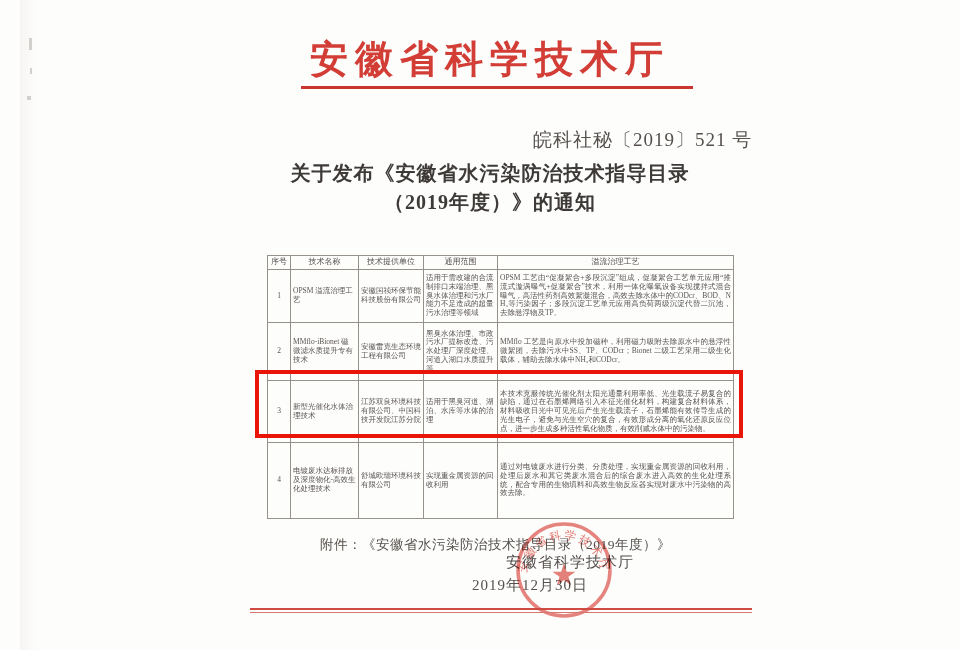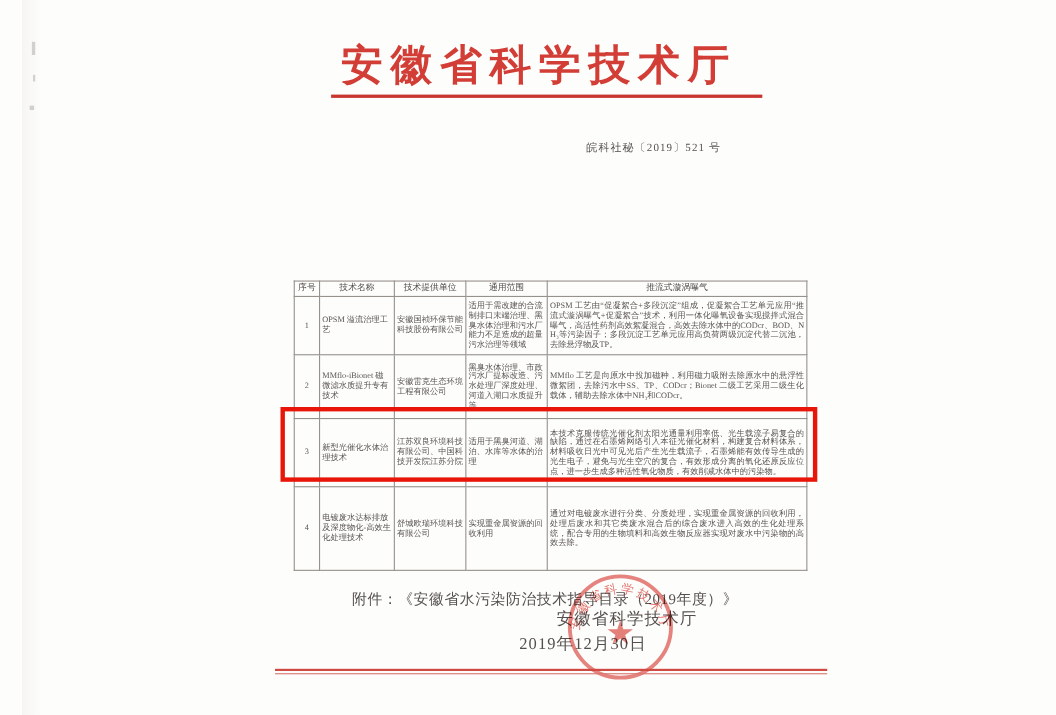--- a/index.html
+++ b/index.html
@@ -9,21 +9,21 @@
     font-family:"Liberation Serif","DejaVu Serif",serif;
     color:#4e4a47;
   }
   .page{position:absolute;inset:0;background:linear-gradient(90deg,#f6f5f3 0,#fdfdfc 18px,#fdfdfc 942px,#f7f6f4 100%);margin-left:20px;}
   
   .header-title{
     position:absolute;top:34px;left:0;width:100%;text-align:center;
     font-size:38px;font-weight:bold;color:#d23d36;letter-spacing:7px;
   }
   .header-rule{position:absolute;top:86px;left:281px;width:392px;height:3px;background:#c9362f;}
-  .doc-number{position:absolute;top:127px;left:513px;font-size:10px;color:#55504d;letter-spacing:1px;}
+  .doc-number{position:absolute;top:127px;left:513px;font-size:19px;color:#55504d;letter-spacing:1px;}
   .doc-title{
     position:absolute;top:159px;left:0;width:100%;text-align:center;
     font-size:20px;font-weight:bold;color:#3d3a38;line-height:29px;letter-spacing:1px;
   }
   
   table.tech{
     position:absolute;top:255px;left:247px;width:466px;
     border-collapse:collapse;table-layout:fixed;
     font-size:7.5px;line-height:8.8px;color:#585350;
   }
@@ -65,37 +65,39 @@
   <div class="artifact a1"></div>
   <div class="artifact a2"></div>
   <div class="artifact a3"></div>
 
   <div class="header-title">安徽省科学技术厅</div>
   <div class="header-rule"></div>
 
   <div class="doc-number">皖科社秘〔2019〕521 号</div>
 
   <div class="doc-title">
+    <div>关于发布《安徽省水污染防治技术指导目录</div>
+    <div>（2019年度）》的通知</div>
   </div>
 
   <table class="tech">
     <colgroup>
       <col style="width:23px">
         <col style="width:68px">
         <col style="width:65px">
         <col style="width:74px">
         <col style="width:236px">
     </colgroup>
     <thead>
       <tr>
         <th>序号</th>
         <th>技术名称</th>
         <th>技术提供单位</th>
         <th>通用范围</th>
-        <th>推流式漩涡曝气</th>
+        <th>溢流治理工艺</th>
       </tr>
     </thead>
     <tbody>
       <tr class="r1">
         <td class="c-no">1</td>
         <td>OPSM 溢流治理工艺</td>
         <td>安徽国祯环保节能科技股份有限公司</td>
         <td>适用于需改建的合流制排口末端治理、黑臭水体治理和污水厂能力不足造成的超量污水治理等领域</td>
         <td class="c-sum">OPSM 工艺由“促凝絮合+多段沉淀”组成，促凝絮合工艺单元应用“推流式漩涡曝气+促凝絮合”技术，利用一体化曝氧设备实现搅拌式混合曝气，高活性药剂高效絮凝混合，高效去除水体中的CODcr、BOD、NH₃等污染因子；多段沉淀工艺单元应用高负荷两级沉淀代替二沉池，去除悬浮物及TP。</td>
       </tr>

